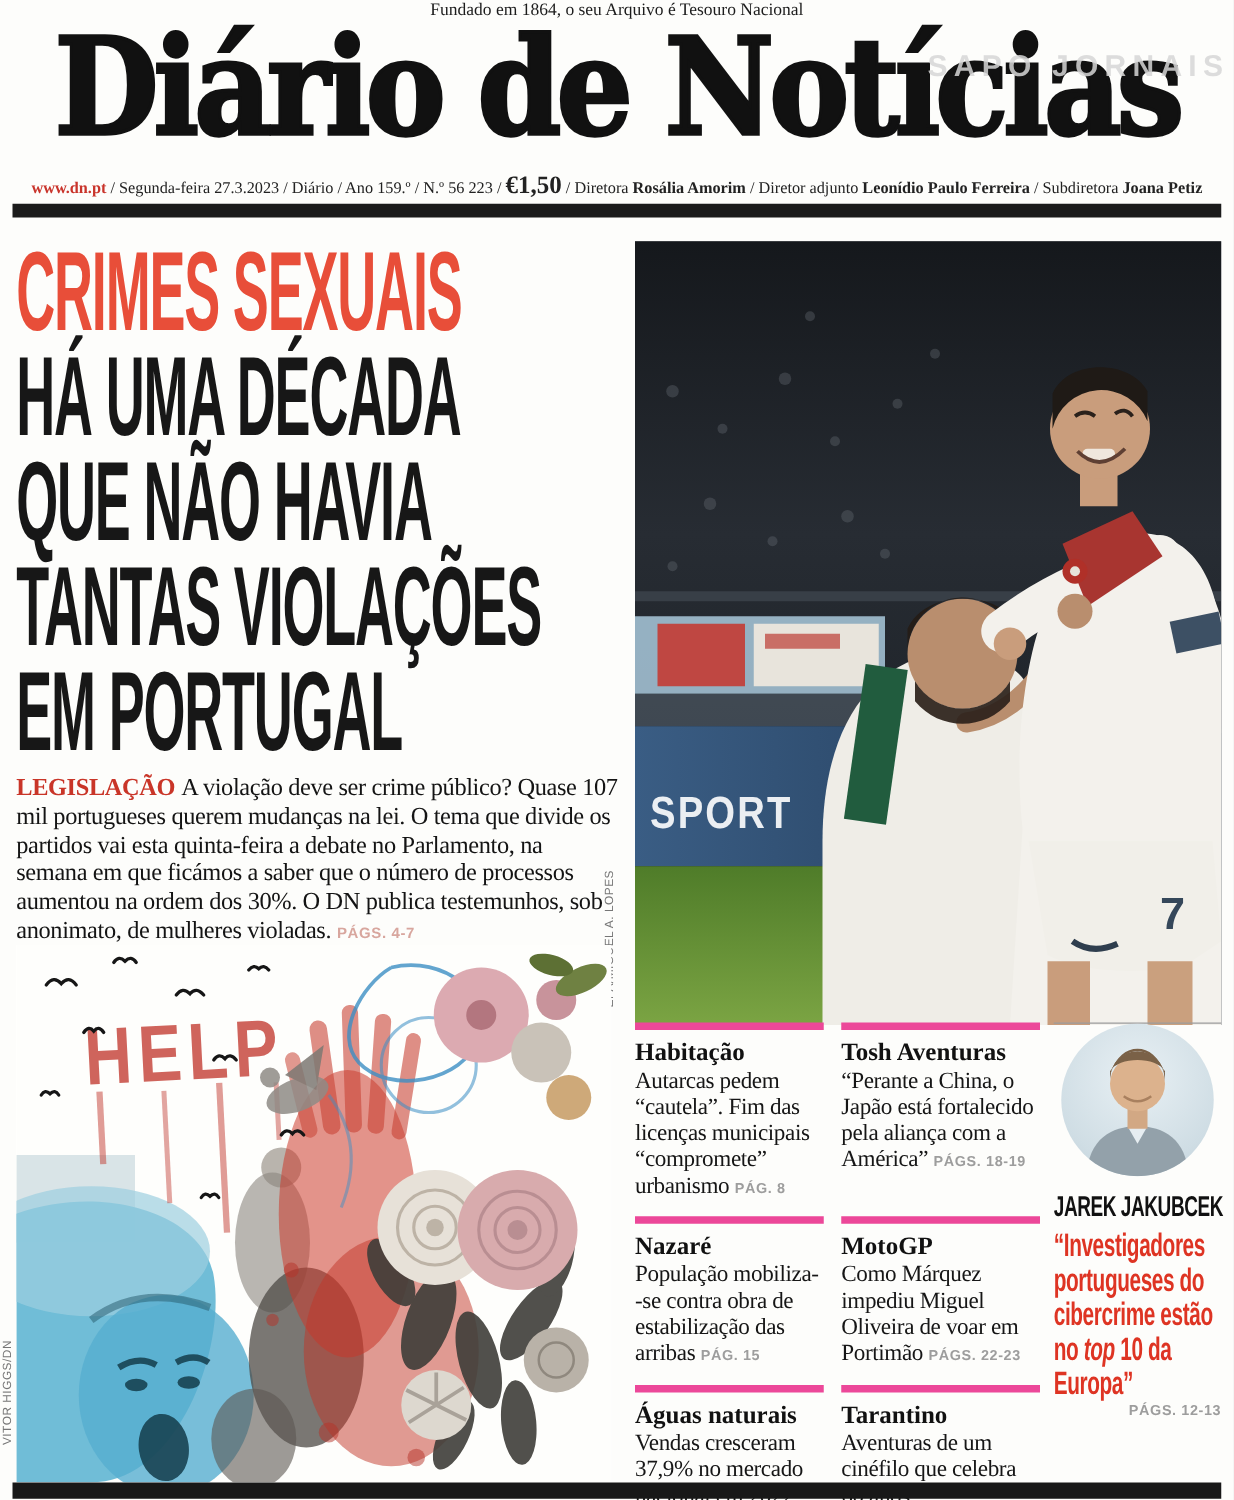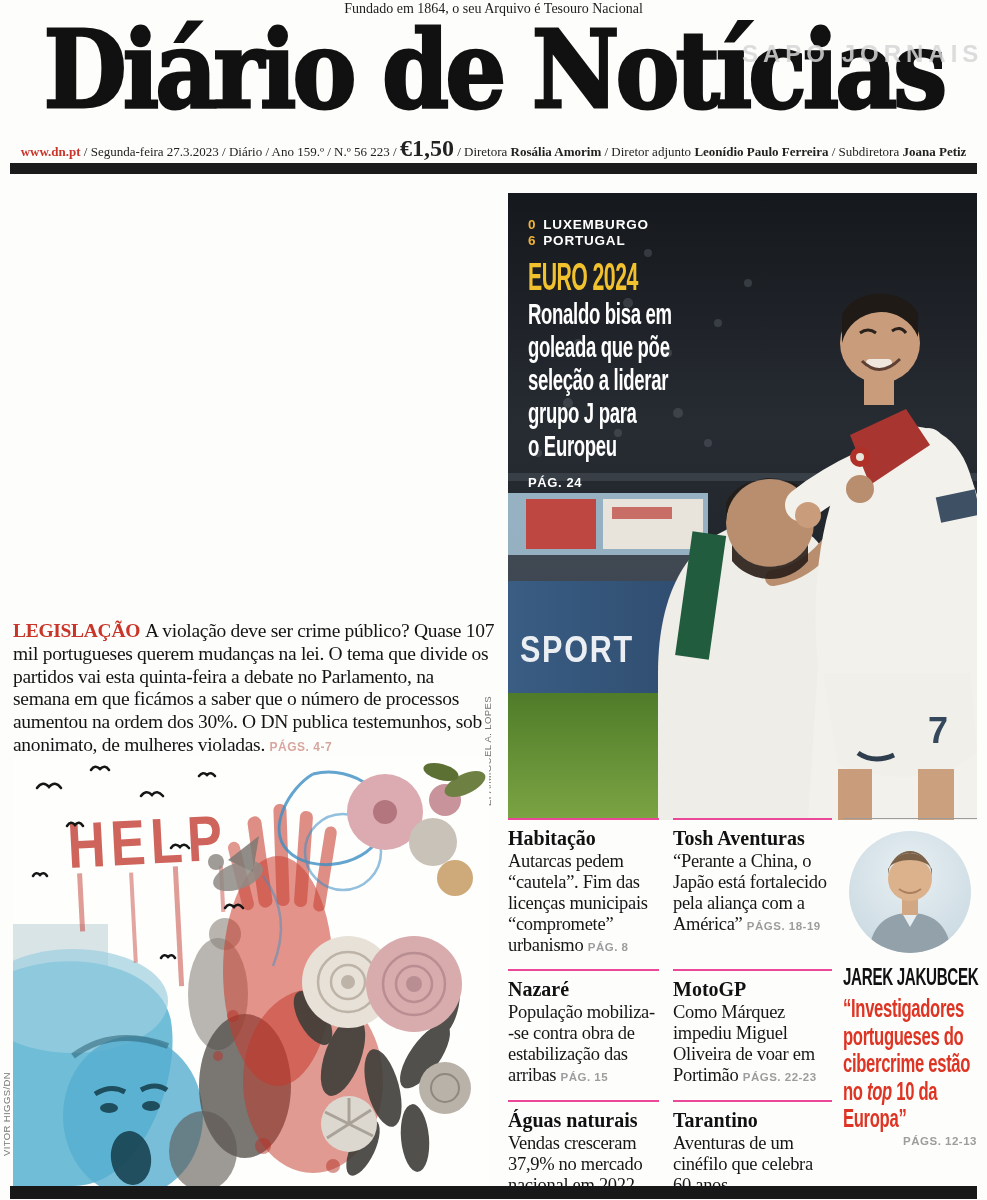--- a/index.html
+++ b/index.html
@@ -13,21 +13,21 @@
             font-family:"DejaVu Serif",serif;font-weight:bold;font-size:96px;letter-spacing:-4px;
             color:#111;-webkit-text-stroke:2.5px #111;
             transform:scaleY(1.12);transform-origin:top center;}
   .watermark{position:absolute;top:40px;left:742px;z-index:3;
              font:600 24px "Liberation Sans",sans-serif;letter-spacing:5px;
              color:rgba(214,214,214,.85);}
   .dateline{position:absolute;top:140px;left:0;right:0;text-align:center;
             font:400 13px/16px "Liberation Serif",serif;color:#222;white-space:nowrap;}
   .dl-url{color:#c9342b;font-weight:bold;}
   .dl-b{font-weight:bold;}
-  .dl-price{font-weight:bold;font-size:24px;}
+  .dl-price{font-weight:bold;font-size:20px;}
   .top-rule{position:absolute;top:163px;left:10px;width:967px;height:11px;background:#1b1b1b;}
 
   
   .headline{position:absolute;left:13px;top:192px;}
   .hl-line{font:700 90px/84px "Liberation Sans",sans-serif;letter-spacing:-2px;white-space:nowrap;
            transform:scaleX(.48);transform-origin:0 0;color:#171717;}
   .hl-kicker{color:#e84e39;}
 
   
   .lead{position:absolute;left:13px;top:620px;width:482px;
@@ -54,27 +54,27 @@
   .photo-ref{margin-top:12px;font:700 13px "Liberation Sans",sans-serif;letter-spacing:.6px;color:#fff;}
   .board-text{position:absolute;left:12px;top:436px;z-index:1;font:700 36px "Liberation Sans",sans-serif;
               letter-spacing:2px;color:rgba(255,255,255,.9);transform:scaleX(.85);transform-origin:0 0;}
 
   
   .artwork{position:absolute;left:13px;top:756px;width:476px;height:430px;background:#fff;overflow:hidden;}
 
   
   .briefs{position:absolute;left:508px;top:818px;width:324px;display:grid;
           grid-template-columns:151px 159px;column-gap:14px;}
-  .brief{border-top:2px solid #ec4899;padding:7px 0 14px;}
+  .brief{border-top:6px solid #ec4899;padding:7px 0 14px;}
   .brief h3{margin:0 0 2px;font:700 20px/1.1 "Liberation Serif",serif;color:#111;}
   .brief p{margin:0;font:400 18.5px/1.13 "Liberation Serif",serif;letter-spacing:-0.3px;color:#161616;}
   .bref{font:700 11.5px "Liberation Sans",sans-serif;color:#9d9d9d;letter-spacing:.5px;white-space:nowrap;text-align:center;}
 
   
-  .feature{position:absolute;left:843px;top:818px;width:134px;border-top:1px solid #9c9c9c;padding-top:12px;}
+  .feature{position:absolute;left:843px;top:818px;width:134px;border-top:1px solid #9c9c9c;}
   .portrait{width:122px;height:122px;border-radius:50%;margin:0 auto 12px;overflow:hidden;
             background:radial-gradient(circle at 50% 35%, #e8f0f4 0%, #cfdde4 70%, #bccdd6 100%);}
   .feat-name{font:700 23px/24px "Liberation Sans",sans-serif;letter-spacing:-0.5px;color:#111;
              white-space:nowrap;transform:scaleX(.66);transform-origin:0 0;margin-bottom:6px;}
   .feat-quote{font:700 26px/1.06 "Liberation Sans",sans-serif;letter-spacing:-0.5px;color:#de3423;
               width:210px;transform:scaleX(.64);transform-origin:0 0;}
   .feat-ref{text-align:right;margin-top:2px;}
 
   .bottom-bar{position:absolute;left:10px;top:1186px;width:967px;height:13px;background:#181818;}
 </style>
@@ -83,20 +83,27 @@
 
 <div id="page">
 
   <div class="tagline">Fundado em 1864, o seu Arquivo é Tesouro Nacional</div>
   <div class="masthead">Diário de Notícias</div>
   <div class="watermark">SAPO JORNAIS</div>
 
   <div class="dateline"><span class="dl-url">www.dn.pt</span><span> / Segunda-feira 27.3.2023 / Diário / Ano 159.º / N.º 56 223 / </span><span class="dl-price">€1,50</span><span> / Diretora </span><span class="dl-b">Rosália Amorim</span><span> / Diretor adjunto </span><span class="dl-b">Leonídio Paulo Ferreira</span><span> / Subdiretora </span><span class="dl-b">Joana Petiz</span></div>
   <div class="top-rule"></div>
 
+  <div class="headline">
+    <div class="hl-line hl-kicker">CRIMES SEXUAIS</div>
+    <div class="hl-line">HÁ UMA DÉCADA</div>
+    <div class="hl-line">QUE NÃO HAVIA</div>
+    <div class="hl-line">TANTAS VIOLAÇÕES</div>
+    <div class="hl-line">EM PORTUGAL</div>
+  </div>
 
   <div class="lead">
     <span class="lead-label">LEGISLAÇÃO</span><span>A violação deve ser crime público? Quase 107 mil portugueses querem mudanças na lei. O tema que divide os partidos vai esta quinta-feira a debate no Parlamento, na semana em que ficámos a saber que o número de processos aumentou na ordem dos 30%. O DN publica testemunhos, sob anonimato, de mulheres violadas.</span>
     <span class="lead-ref">PÁGS. 4-7</span>
   </div>
 
   <div class="photo">
     <svg width="469" height="627" viewBox="0 0 469 627">
       <defs>
         <linearGradient id="crowdG" x1="0" y1="0" x2="0" y2="1">
@@ -168,35 +175,20 @@
         <path d="M315,480 L462,480 L469,560 L445,576 C420,587 360,587 330,571 Z" fill="#f1efe9"></path>
         <text x="420" y="550" font-family="Liberation Sans, sans-serif" font-weight="bold" font-size="36" fill="#35475a">7</text>
         <path d="M350,560 q16,11 36,2" stroke="#2f3e4e" stroke-width="5" fill="none"></path>
         <rect x="330" y="576" width="34" height="51" fill="#c99d7c"></rect>
         <rect x="410" y="576" width="36" height="51" fill="#caa07e"></rect>
       </g>
     </svg>
 
     <div class="board-text">SPORT</div>
 
-    <div class="photo-overlay">
-      <div class="score-row">
-        <span class="score-num">0</span><span>LUXEMBURGO</span>
-      </div>
-      <div class="score-row">
-        <span class="score-num">6</span><span>PORTUGAL</span>
-      </div>
-      <div class="euro">EURO 2024</div>
-      <div class="dek">Ronaldo bisa em
-goleada que põe
-seleção a liderar
-grupo J para
-o Europeu</div>
-      <div class="photo-ref">PÁG. 24</div>
-    </div>
   </div>
 
   <div class="v-credit" id="credit-photo">EPA/MIGUEL A. LOPES</div>
 
   <div class="artwork">
     <svg width="476" height="430" viewBox="0 0 476 430">
       <rect width="476" height="430" fill="#fefefc"></rect>
 
       <g>
         <rect x="0" y="168" width="95" height="70" fill="#b9cdd6" opacity=".55"></rect>

